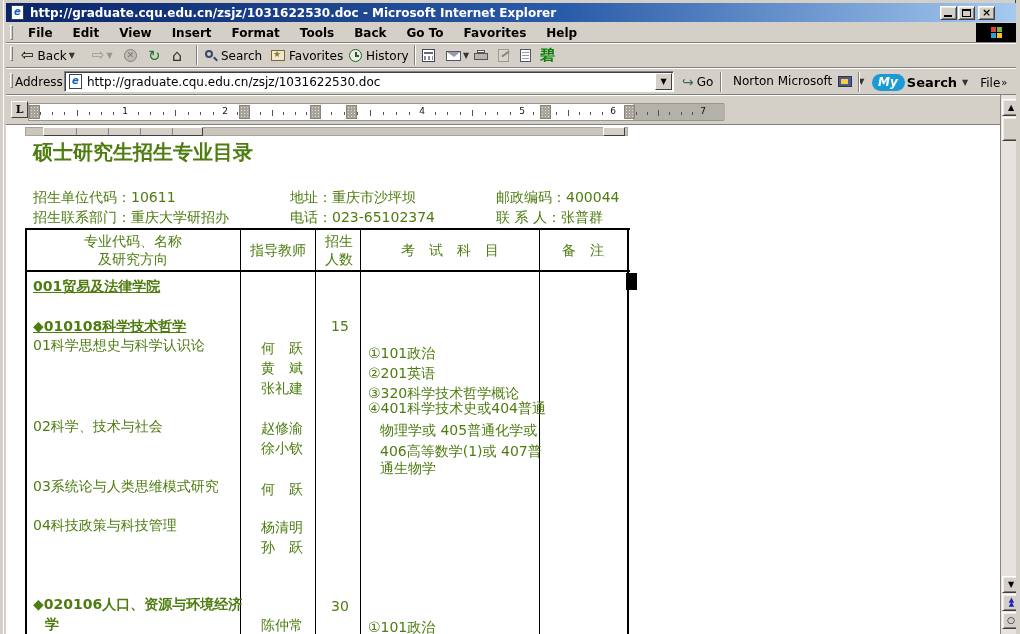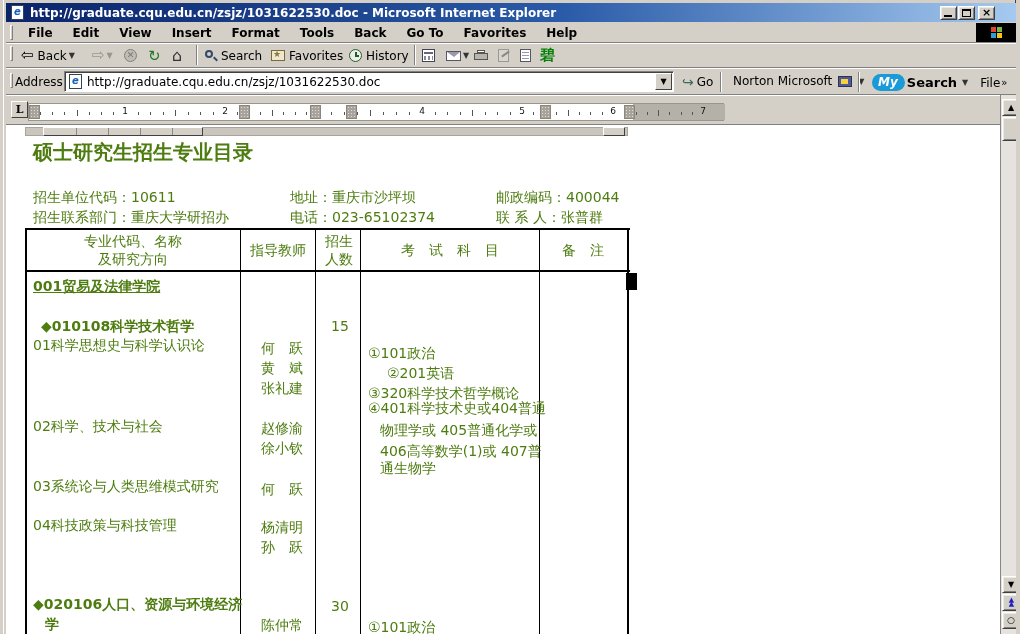--- a/index.html
+++ b/index.html
@@ -366,27 +366,27 @@
         <div class="dline" style="left: 287px; top: 209px;">电话：023-65102374</div>
         <div class="dline" style="left: 493px; top: 209px;">联 系 人：张普群</div>
         <div class="dline" style="left: 81px; top: 233px;">专业代码、名称</div>
         <div class="dline" style="left: 95px; top: 251px;">及研究方向</div>
         <div class="dline" style="left: 247px; top: 242px;">指导教师</div>
         <div class="dline" style="left: 322px; top: 233px;">招生</div>
         <div class="dline" style="left: 322px; top: 251px;">人数</div>
         <div class="dline" style="left: 398px; top: 242px;">考　试　科　目</div>
         <div class="dline" style="left: 559px; top: 242px;">备　注</div>
         <div class="dline bu" style="left: 30px; top: 278px;">001贸易及法律学院</div>
-        <div class="dline b" style="left: 38px; top: 318px;">◆010108科学技术哲学</div>
+        <div class="dline b" style="left: 30px; top: 318px; text-decoration: underline;">◆010108科学技术哲学</div>
         <div class="dline" style="left: 328px; top: 318px;">15</div>
         <div class="dline" style="left: 30px; top: 337px;">01科学思想史与科学认识论</div>
         <div class="dline" style="left: 258px; top: 340px;">何　跃</div>
         <div class="dline" style="left: 365px; top: 345px;">①101政治</div>
         <div class="dline" style="left: 258px; top: 360px;">黄　斌</div>
-        <div class="dline" style="left: 384px; top: 365px;">②201英语</div>
+        <div class="dline" style="left: 365px; top: 365px;">②201英语</div>
         <div class="dline" style="left: 258px; top: 380px;">张礼建</div>
         <div class="dline" style="left: 365px; top: 385px;">③320科学技术哲学概论</div>
         <div class="dline" style="left: 365px; top: 400px;">④401科学技术史或404普通</div>
         <div class="dline" style="left: 30px; top: 418px;">02科学、技术与社会</div>
         <div class="dline" style="left: 258px; top: 420px;">赵修渝</div>
         <div class="dline" style="left: 377px; top: 422px;">物理学或 405普通化学或</div>
         <div class="dline" style="left: 258px; top: 440px;">徐小钦</div>
         <div class="dline" style="left: 377px; top: 443px;">406高等数学(1)或 407普</div>
         <div class="dline" style="left: 377px; top: 460px; text-align: center;">通生物学</div>
         <div class="dline" style="left: 30px; top: 478px;">03系统论与人类思维模式研究</div>

